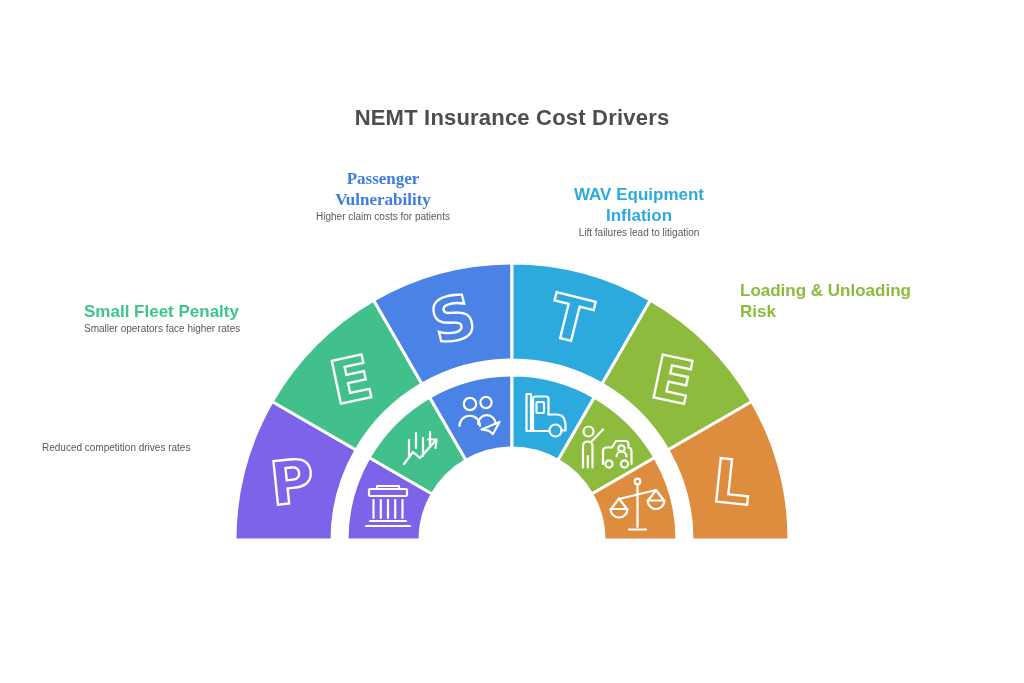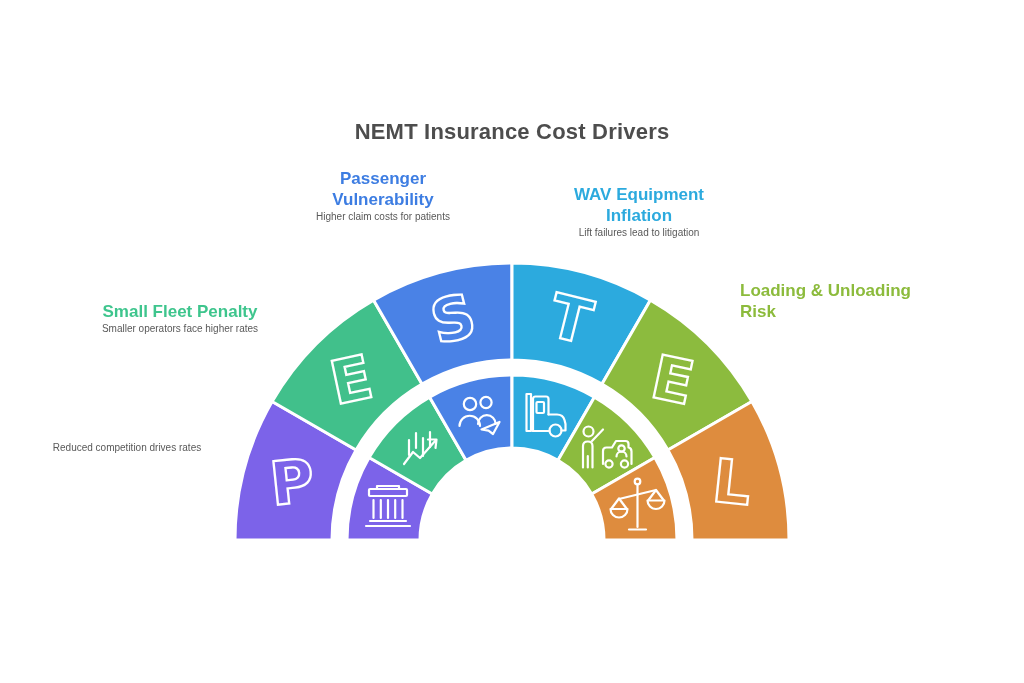--- a/index.html
+++ b/index.html
@@ -2,31 +2,31 @@
 <html><head>
 <meta charset="utf-8">
 <style>
   html,body{margin:0;padding:0;}
   body{
     width:1024px;height:683px;background:#ffffff;overflow:hidden;position:relative;
     font-family:"Liberation Sans", sans-serif;
   }
   .canvas{position:absolute;inset:0;}
   .page-title{
-    position:absolute;left:0;top:119px;width:1024px;text-align:center;
+    position:absolute;left:0;top:105px;width:1024px;text-align:center;
     font-size:22px;font-weight:bold;color:#4d4d4d;letter-spacing:.2px;
   }
   .label{position:absolute;}
   .label .label-title{font-size:17px;font-weight:bold;line-height:1.24;}
   .label .label-desc{font-size:10px;color:#595959;line-height:1.32;}
   .label.align-center{text-align:center;}
-  .label.align-right{text-align:center;}
+  .label.align-right{text-align:left;}
   .label.align-left{text-align:left;}
   .label-passenger{left:293px;top:168px;width:180px;}
-  .label-passenger .label-title{max-width:140px;margin:0 auto;}
+  .label-passenger .label-title{max-width:140px;margin:0 auto;font-family:Liberation Serif, serif;}
   .label-wav{left:528px;top:184px;width:222px;}
   .label-wav .label-title{max-width:160px;margin:0 auto;}
   .label-smallfleet{left:84px;top:301px;width:192px;}
   .label-loading{left:740px;top:280px;width:186px;}
   .label-limited{left:42px;top:441px;width:170px;}
   .label-limited .label-title{max-width:135px;margin-left:auto;}
   .label-social{left:813px;top:451px;width:162px;}
   .arch-svg{position:absolute;left:0;top:0;}
   .seg{stroke:#ffffff;stroke-width:3;stroke-linejoin:round;}
   .seg-letter{

